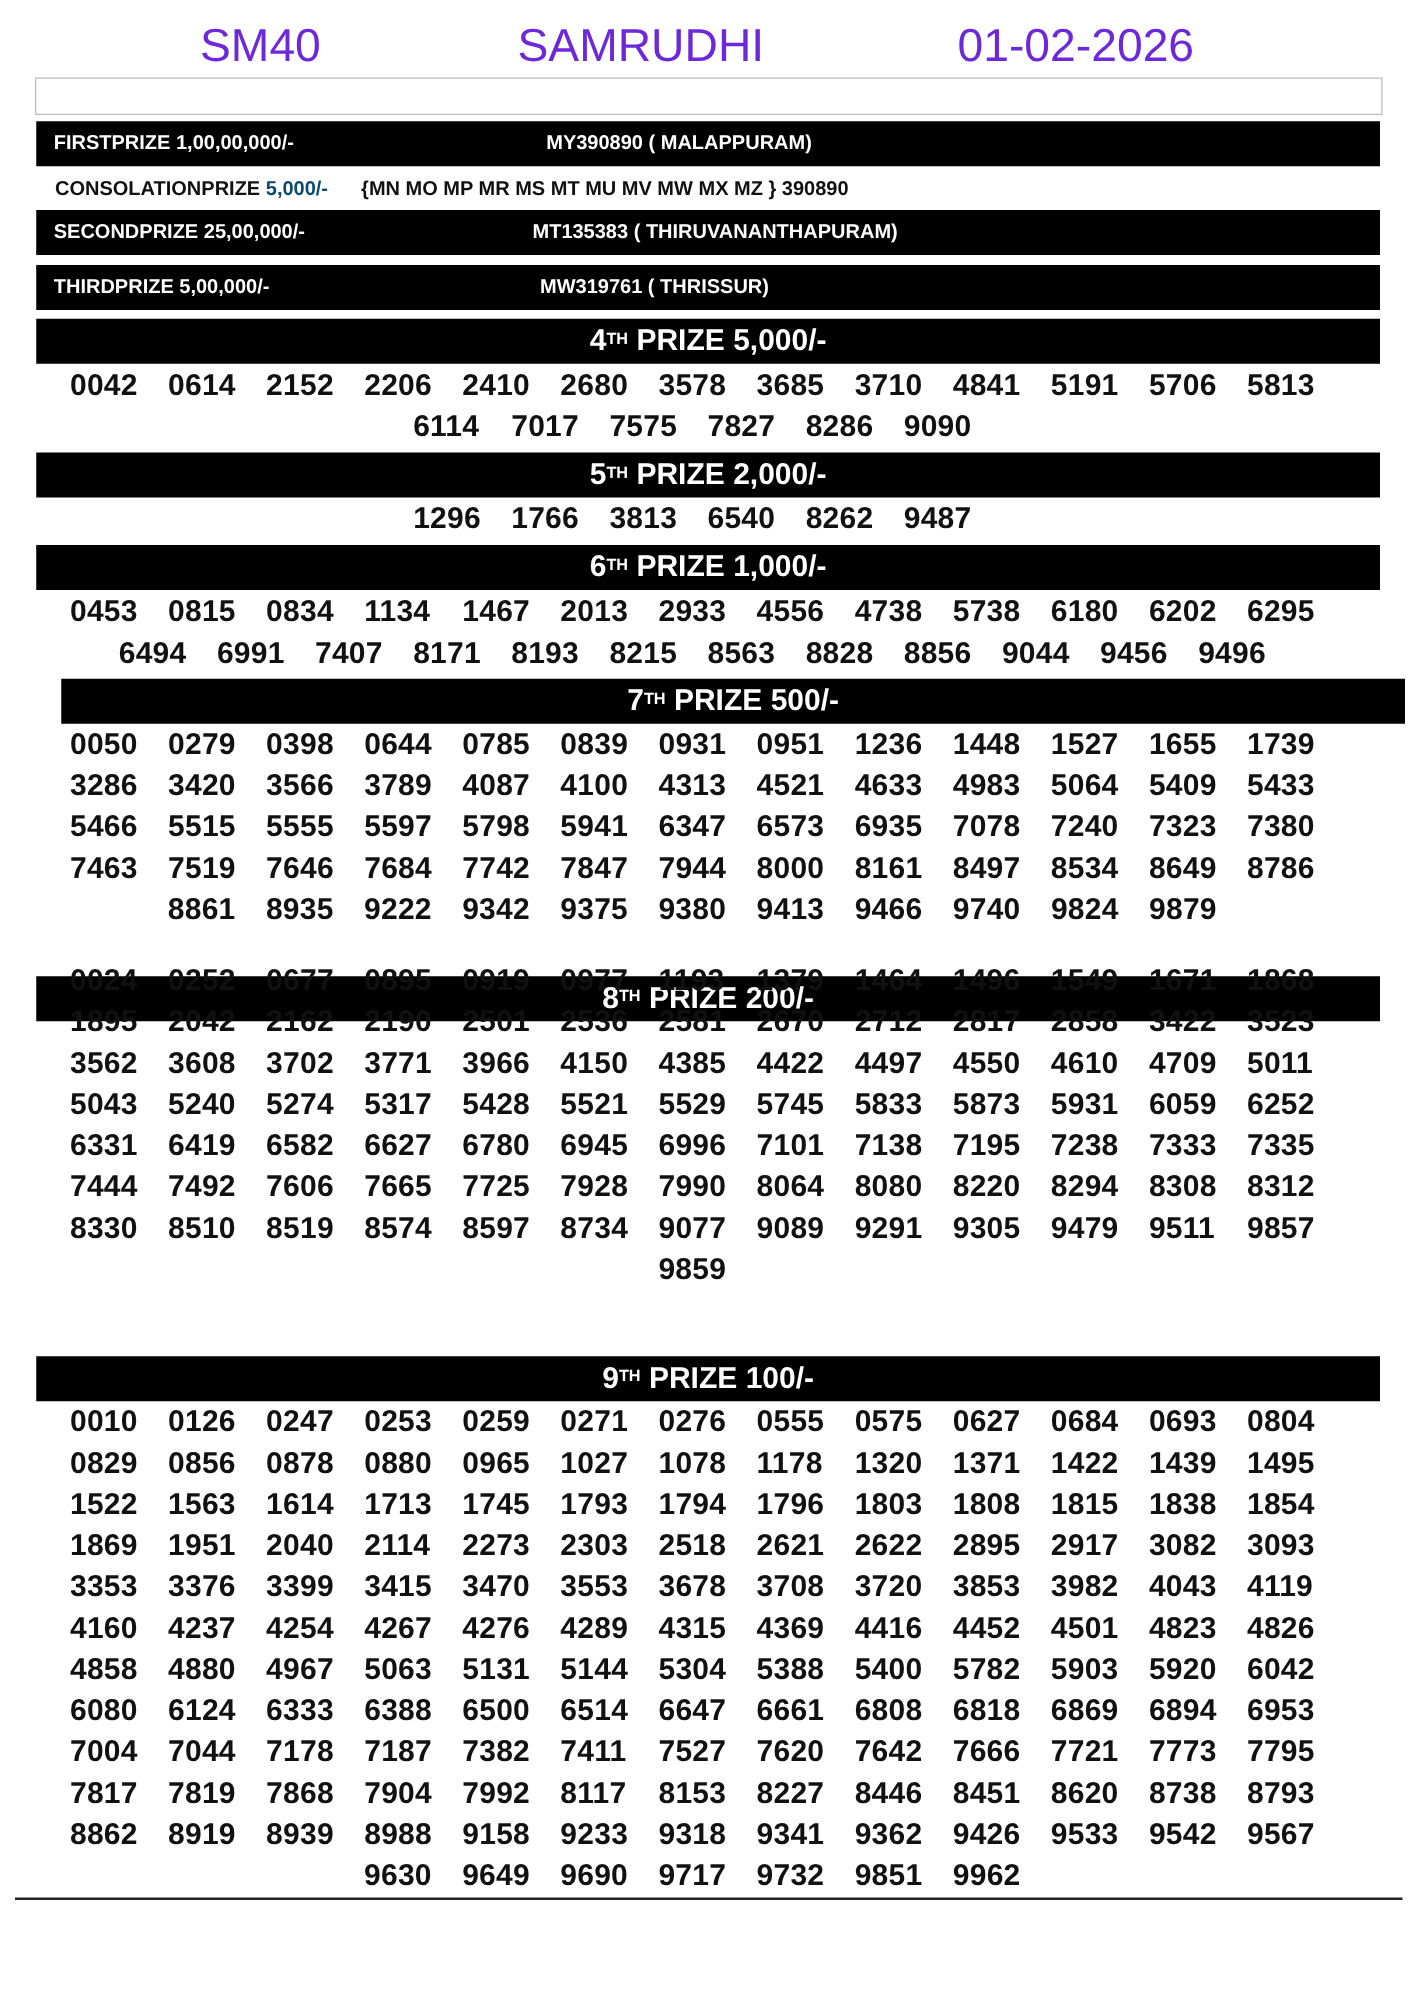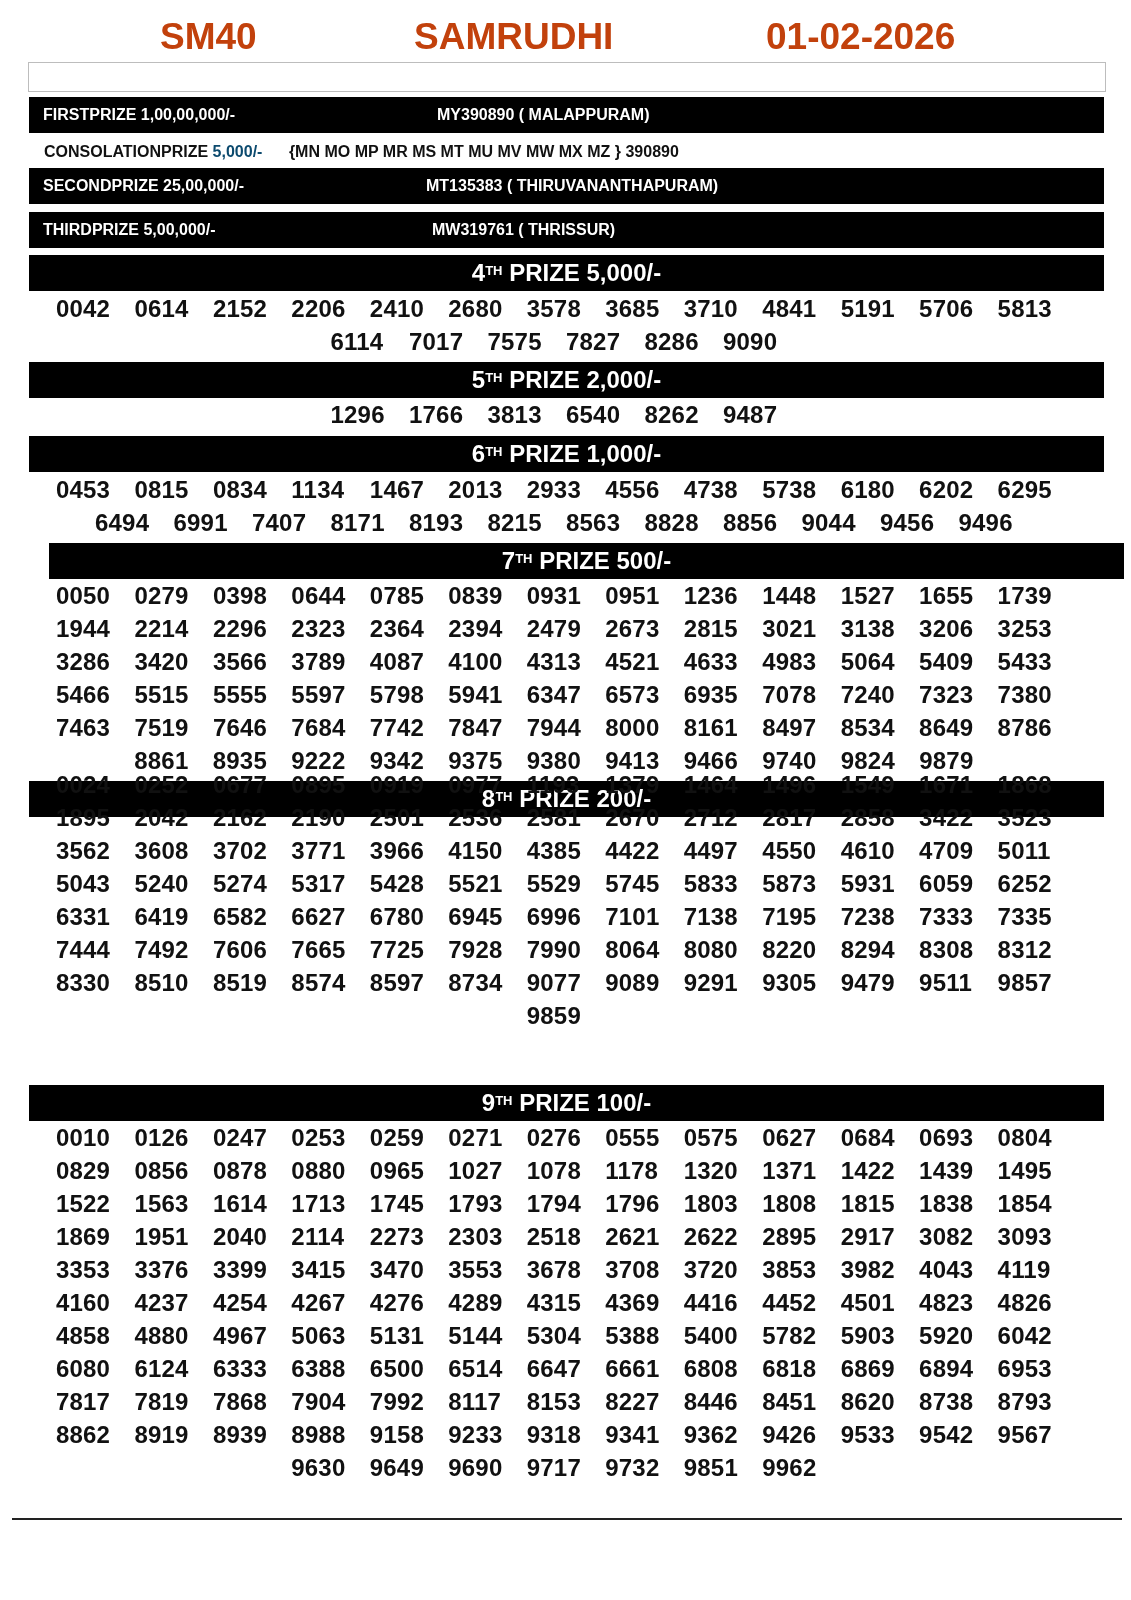--- a/index.html
+++ b/index.html
@@ -1,18 +1,18 @@
 <!DOCTYPE html>
 <html><head>
 <meta charset="utf-8">
 <style>
   html, body { margin:0; padding:0; background:#ffffff; }
   body { width:1131px; height:1600px; position:relative; font-family:"Liberation Sans", sans-serif; color:#111; overflow:hidden; }
   .title-row { position:absolute; top:14px; left:0; width:1131px; height:46px; }
-  .title-row span { position:absolute; top:0; font-weight:bold; font-size:37px; line-height:46px; color:#c2410c; }
+  .title-row span { position:absolute; top:0; font-weight:normal; font-size:37px; line-height:46px; color:#6d28d9; }
   .t-code { left:160px; }
   .t-name { left:414px; }
   .t-date { left:766px; }
   .blank-box { position:absolute; top:62px; left:28px; width:1076px; height:28px; border:1px solid #bdbdbd; }
   .bar { position:absolute; left:29px; width:1075px; background:#000; color:#fff; font-weight:bold; font-size:16px; line-height:36px; height:36px; }
   .bar .lbl { position:absolute; left:14px; top:0; }
   .bar .win { position:absolute; top:0; }
   .bar.center { text-align:center; font-size:24px; }
   .bar.center sup { font-size:13px; vertical-align:top; position:relative; top:-2px; }
   .consol { position:absolute; left:44px; top:141px; font-weight:bold; font-size:16px; line-height:22px; white-space:nowrap; }
@@ -138,35 +138,20 @@
       <span>0839</span>
       <span>0931</span>
       <span>0951</span>
       <span>1236</span>
       <span>1448</span>
       <span>1527</span>
       <span>1655</span>
       <span>1739</span>
     </div>
     <div class="nrow">
-      <span>1944</span>
-      <span>2214</span>
-      <span>2296</span>
-      <span>2323</span>
-      <span>2364</span>
-      <span>2394</span>
-      <span>2479</span>
-      <span>2673</span>
-      <span>2815</span>
-      <span>3021</span>
-      <span>3138</span>
-      <span>3206</span>
-      <span>3253</span>
-    </div>
-    <div class="nrow">
       <span>3286</span>
       <span>3420</span>
       <span>3566</span>
       <span>3789</span>
       <span>4087</span>
       <span>4100</span>
       <span>4313</span>
       <span>4521</span>
       <span>4633</span>
       <span>4983</span>
@@ -447,20 +432,35 @@
       <span>6514</span>
       <span>6647</span>
       <span>6661</span>
       <span>6808</span>
       <span>6818</span>
       <span>6869</span>
       <span>6894</span>
       <span>6953</span>
     </div>
     <div class="nrow">
+      <span>7004</span>
+      <span>7044</span>
+      <span>7178</span>
+      <span>7187</span>
+      <span>7382</span>
+      <span>7411</span>
+      <span>7527</span>
+      <span>7620</span>
+      <span>7642</span>
+      <span>7666</span>
+      <span>7721</span>
+      <span>7773</span>
+      <span>7795</span>
+    </div>
+    <div class="nrow">
       <span>7817</span>
       <span>7819</span>
       <span>7868</span>
       <span>7904</span>
       <span>7992</span>
       <span>8117</span>
       <span>8153</span>
       <span>8227</span>
       <span>8446</span>
       <span>8451</span>

